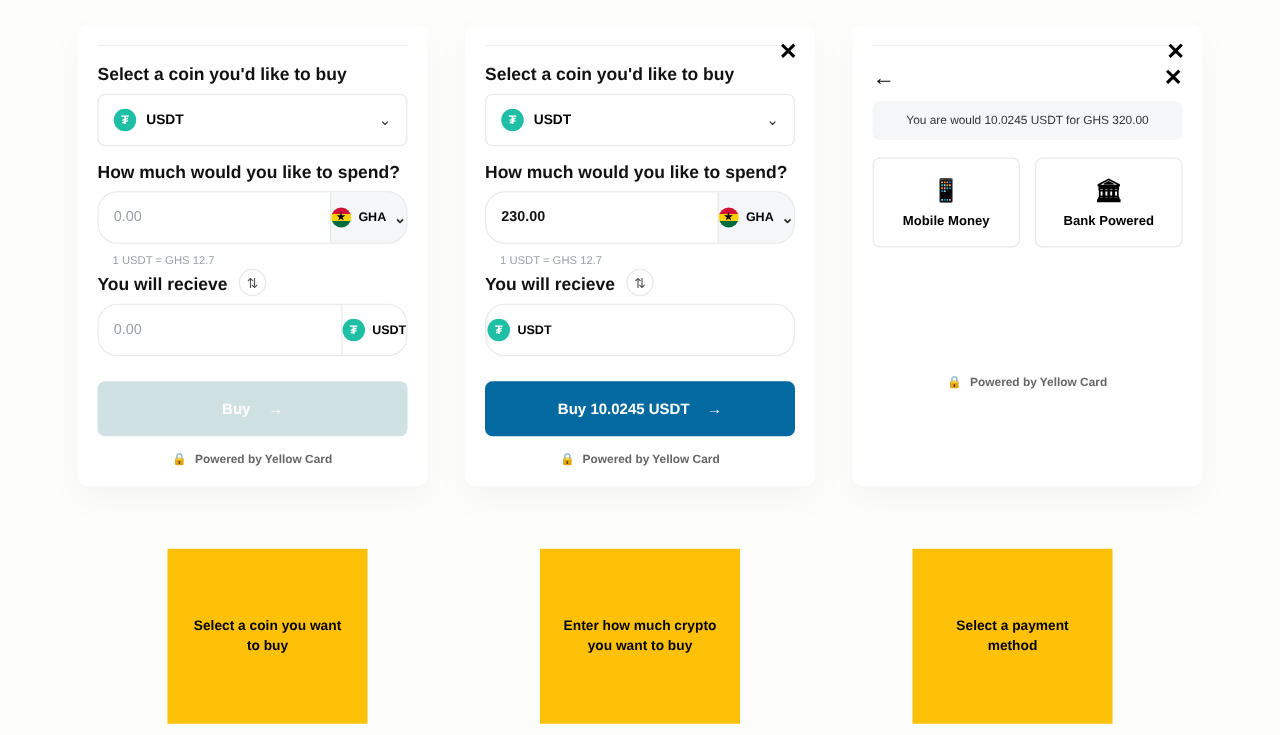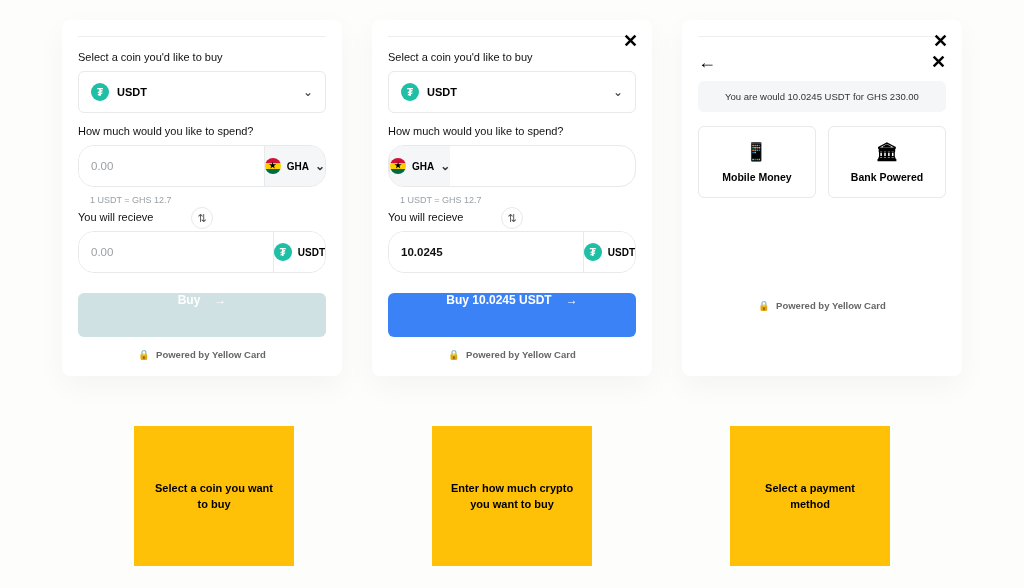--- a/index.html
+++ b/index.html
@@ -10,21 +10,21 @@
     border-radius: 8px;
     box-shadow: 0 10px 30px rgba(0,0,0,0.04);
     width: 280px;
     padding: 16px;
     position: relative;
   }
   .card .top-divider { border-top: 1px solid #eee; margin-bottom: 14px; }
   .close-x { position: absolute; top: 10px; right: 14px; font-size: 18px; font-weight: 600; cursor: pointer; }
   .back-arrow { font-size: 18px; font-weight: 600; cursor: pointer; }
   .header-row { display:flex; justify-content:space-between; align-items:center; margin-bottom:8px;}
-  .label { font-size: 11px; font-weight: 400; color: #111; margin-bottom: 8px; }
+  .label { font-size: 14px; font-weight: 700; color: #111; margin-bottom: 8px; }
   .heading { font-size: 16px; font-weight: 800; margin-bottom: 14px; }
   .info-bar {
     background: #f4f6f7; border-radius: 6px; padding: 10px;
     font-size: 9.5px; text-align: center; margin-bottom: 14px; color:#333;
   }
   .info-bar b { font-weight: 400; }
   .select-box, .input-box {
     border: 1px solid #e7e9ea; border-radius: 6px; height: 42px;
     display: flex; align-items: center; padding: 0 12px; font-size: 11px;
     background:#fff;
@@ -51,25 +51,25 @@
   .rate-line { font-size: 9px; color:#9aa0a6; margin: 8px 12px 6px; }
   .swap-row { position:relative; height:0; }
   .swap-btn {
     position:absolute; left:50%; transform:translateX(-50%); top:-4px;
     width:22px; height:22px; border-radius:50%; border:1px solid #e7e9ea; background:#fff;
     display:flex; align-items:center; justify-content:center; font-size:11px; color:#555; cursor:pointer;
   }
   .gap { height: 12px; }
   .btn {
     width:100%; height:44px; border:none; border-radius:6px;
-    display:flex; align-items:flex-start; justify-content:center; gap:8px;
+    display:flex; align-items:center; justify-content:center; gap:8px;
     font-size:12px; font-weight:600; cursor:pointer; margin-top:20px;
   }
   .btn.disabled { background:#cfe1e3; color:#fff; }
-  .btn.dark { background:#3b82f6; color:#fff; }
+  .btn.dark { background:#0369a1; color:#fff; }
   .arrow-r::after { content:"→"; margin-left:6px; }
   .footer { display:flex; align-items:center; justify-content:center; gap:6px; font-size:9.5px; color:#666; margin-top:12px; font-weight:600;}
   .lock-icon { color:#f2b200; }
   .pay-options { display:flex; gap:12px; }
   .pay-card {
     flex:1; border:1px solid #e7e9ea; border-radius:6px; height:72px;
     display:flex; flex-direction:column; align-items:center; justify-content:center; gap:8px;
     font-size:10.5px; font-weight:600; cursor:pointer;
   }
   .pay-ico { font-size:18px; }
@@ -133,33 +133,33 @@
     <div class="select-box">
       <div class="coin">
         <div class="coin-icon">₮</div>
         <span>USDT</span>
       </div>
       <span class="chevron">⌄</span>
     </div>
     <div class="gap"></div>
     <div class="label">How much would you like to spend?</div>
     <div class="split-input">
+      <div class="val filled">230.00</div>
       <div class="cur">
         <div class="flag-gh"></div>
         <span>GHA</span>
         <span class="chevron">⌄</span>
       </div>
     </div>
     <div class="rate-line">1 USDT = GHS 12.7</div>
     <div class="swap-row">
         <div class="swap-btn">⇅</div>
       </div>
     <div class="label">You will recieve</div>
     <div class="split-input">
-      <div class="val filled">10.0245</div>
       <div class="cur" style="background:#fff;cursor:default">
         <div class="coin-icon">₮</div>
         <span>USDT</span>
       </div>
     </div>
     <button class="btn dark arrow-r">
       <span>Buy 10.0245 USDT</span>
     </button>
     <div class="footer">
       <span class="lock-icon">🔒</span>
@@ -168,21 +168,21 @@
   </div>
 
   <div class="card">
     <span class="close-x">✕</span>
     <div class="top-divider"></div>
     <div class="header-row">
       <span class="back-arrow">←</span>
       <span class="close-x" style="position:static">✕</span>
     </div>
     <div class="info-bar">
-      <span>You are would </span><b>10.0245 USDT</b><span> for </span><b>GHS 230.00</b>
+      <span>You are would </span><b>10.0245 USDT</b><span> for </span><b>GHS 320.00</b>
     </div>
     <div class="pay-options">
       <div class="pay-card">
         <div class="pay-ico">📱</div>
         <span>Mobile Money</span>
       </div>
       <div class="pay-card">
         <div class="pay-ico">🏛</div>
         <span>Bank Powered</span>
       </div>

